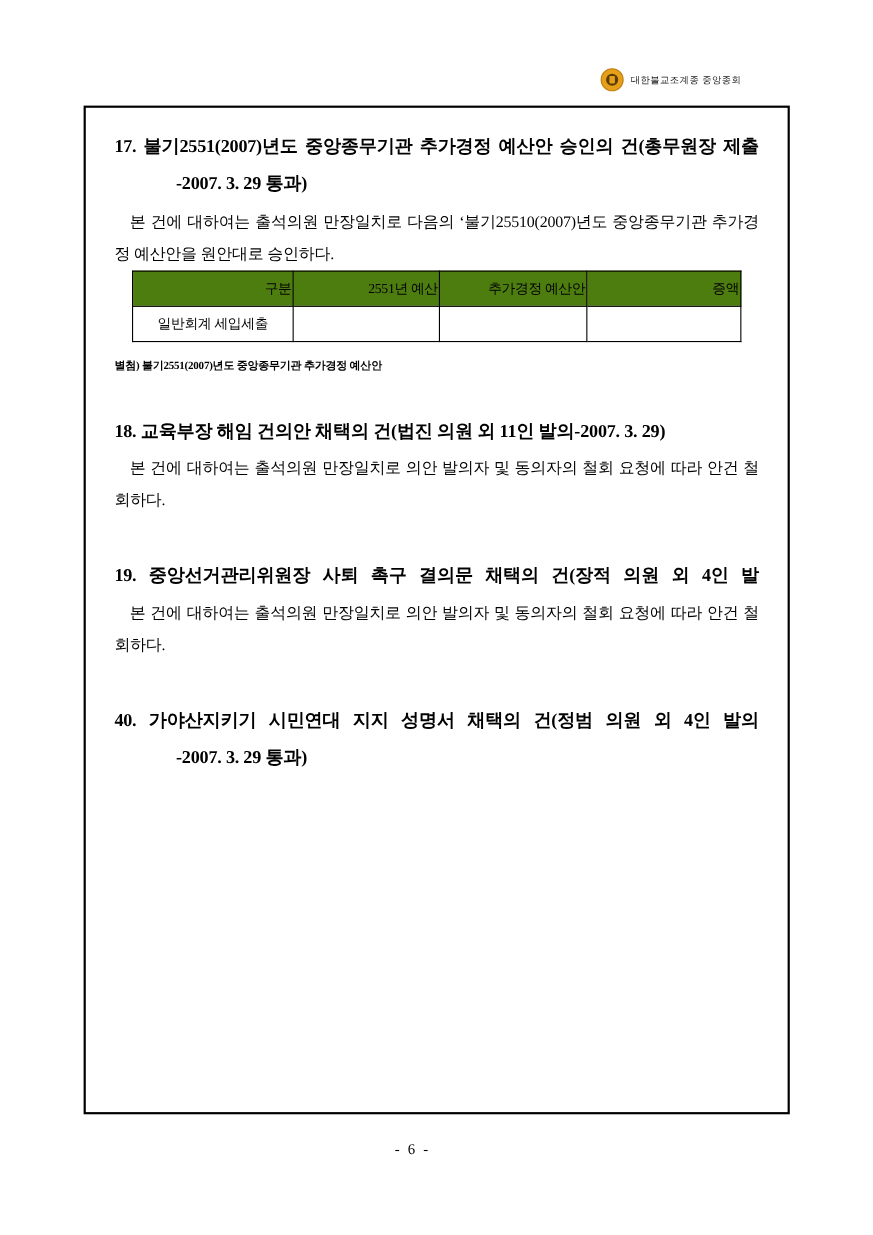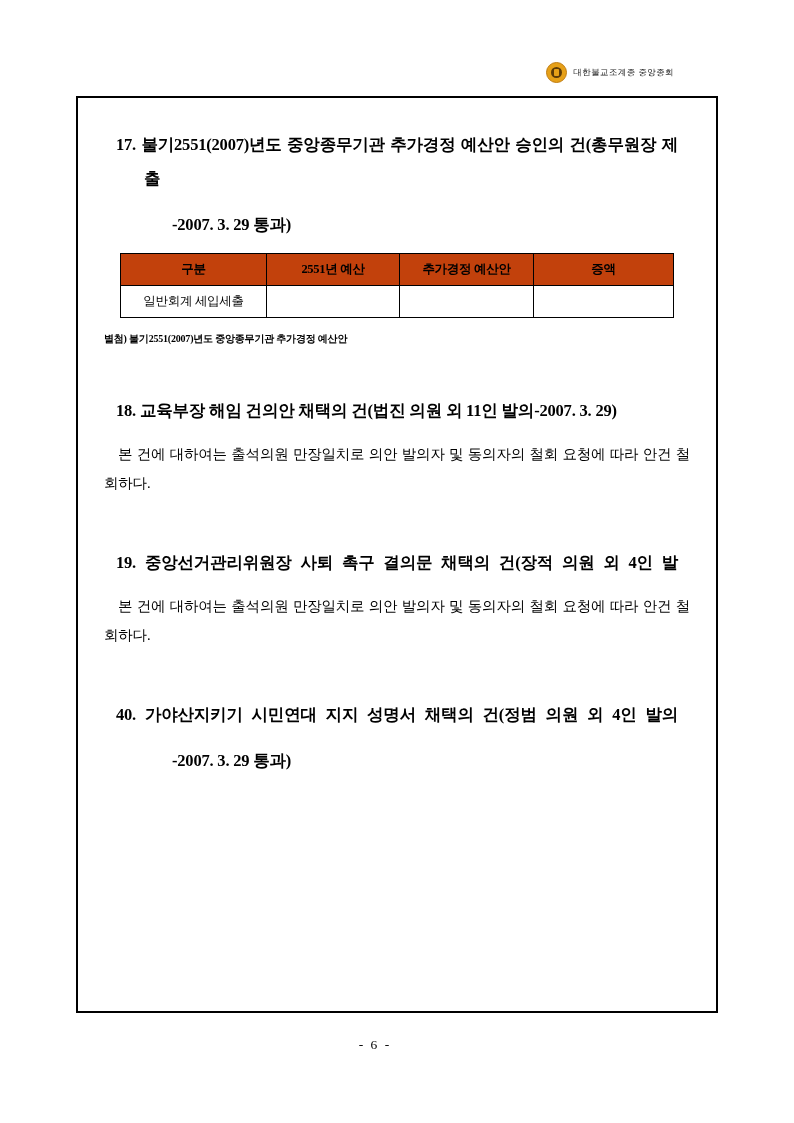--- a/index.html
+++ b/index.html
@@ -88,21 +88,21 @@
   .item {
     margin-bottom: 0;
   }
   .item-title {
     font-size: 16.5px;
     font-weight: bold;
     line-height: 2.05;
     letter-spacing: -0.2px;
     text-align: justify;
     text-align-last: justify;
-    margin: 12px;
+    margin: 0;
     padding-left: 28px;
     text-indent: -28px;
   }
   .item-title.no-justify {
     text-align: right;
     text-align-last: left;
   }
   .item-body {
     font-size: 14.5px;
     line-height: 2.0;
@@ -129,23 +129,24 @@
     table-layout: fixed;
   }
   table.budget th, table.budget td {
     border: 1px solid #000;
     height: 29px;
     font-size: 12.5px;
     text-align: center;
     font-family: "Liberation Serif", serif;
   }
   table.budget th {
-    background: #c2410c;
-    font-weight: bold;
+    background: #4d7c0f;
+    font-weight: normal;
     letter-spacing: -0.3px;
+    text-align: right;
   }
   table.budget td.rowhead {
     font-size: 12.5px;
     letter-spacing: -0.3px;
   }
   .col-1 { width: 146px; }
   .col-2 { width: 133px; }
   .col-3 { width: 134px; }
   .col-4 { width: 140px; }
 
@@ -176,20 +177,21 @@
     <span class="logo-mark"></span>
     <span class="logo-text">대한불교조계종 중앙종회</span>
   </div>
 
   <div class="frame">
     <div class="frame-inner">
 
       <div class="item">
         <p class="item-title">17.  불기2551(2007)년도  중앙종무기관  추가경정  예산안  승인의  건(총무원장  제출</p>
         <p class="item-title no-justify" style="padding-left:56px;text-indent:0;">-2007. 3. 29 통과)</p>
+        <p class="item-body">본 건에 대하여는 출석의원 만장일치로 다음의 ‘불기25510(2007)년도 중앙종무기관 추가경정 예산안을 원안대로 승인하다.</p>
       </div>
 
 
       <table class="budget">
         <colgroup>
           <col class="col-1">
             <col class="col-2">
             <col class="col-3">
             <col class="col-4">
         </colgroup>

